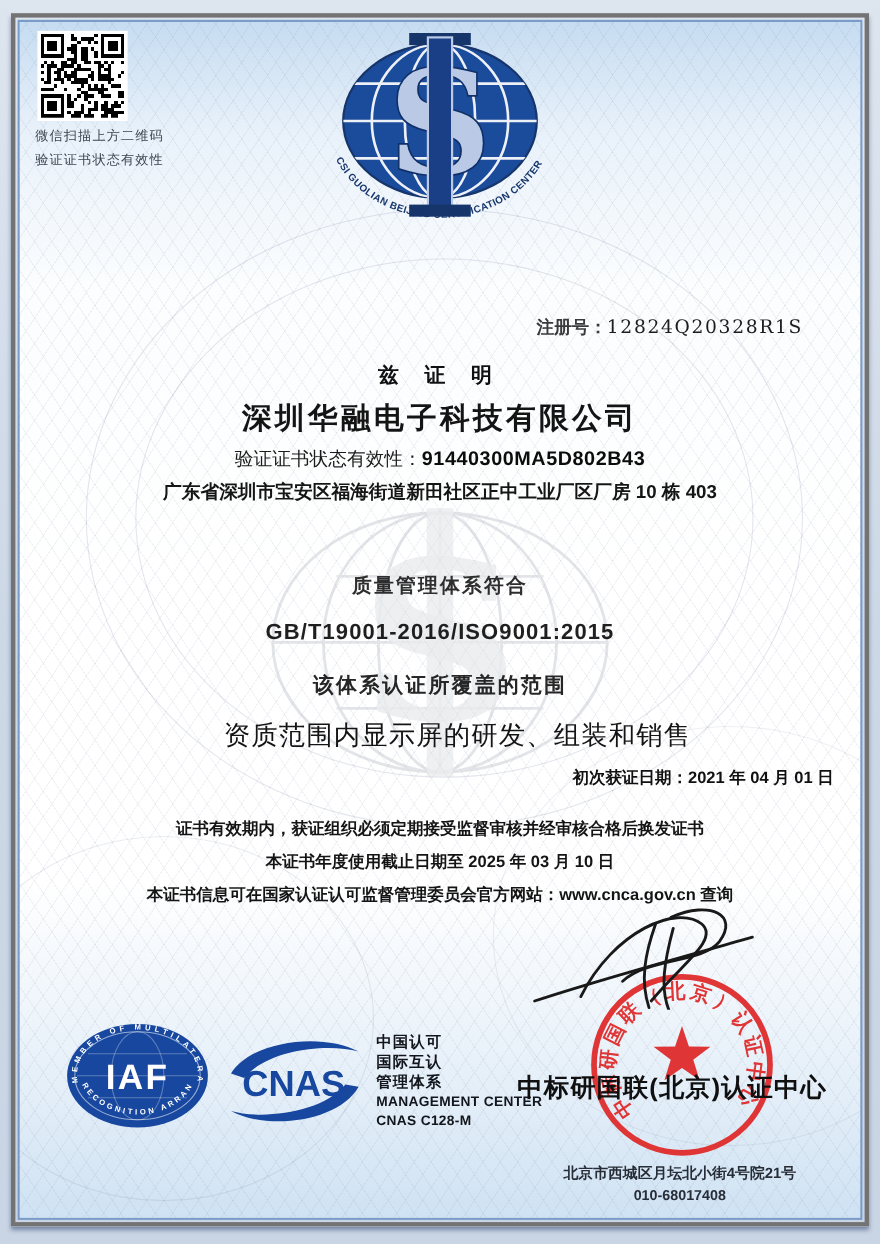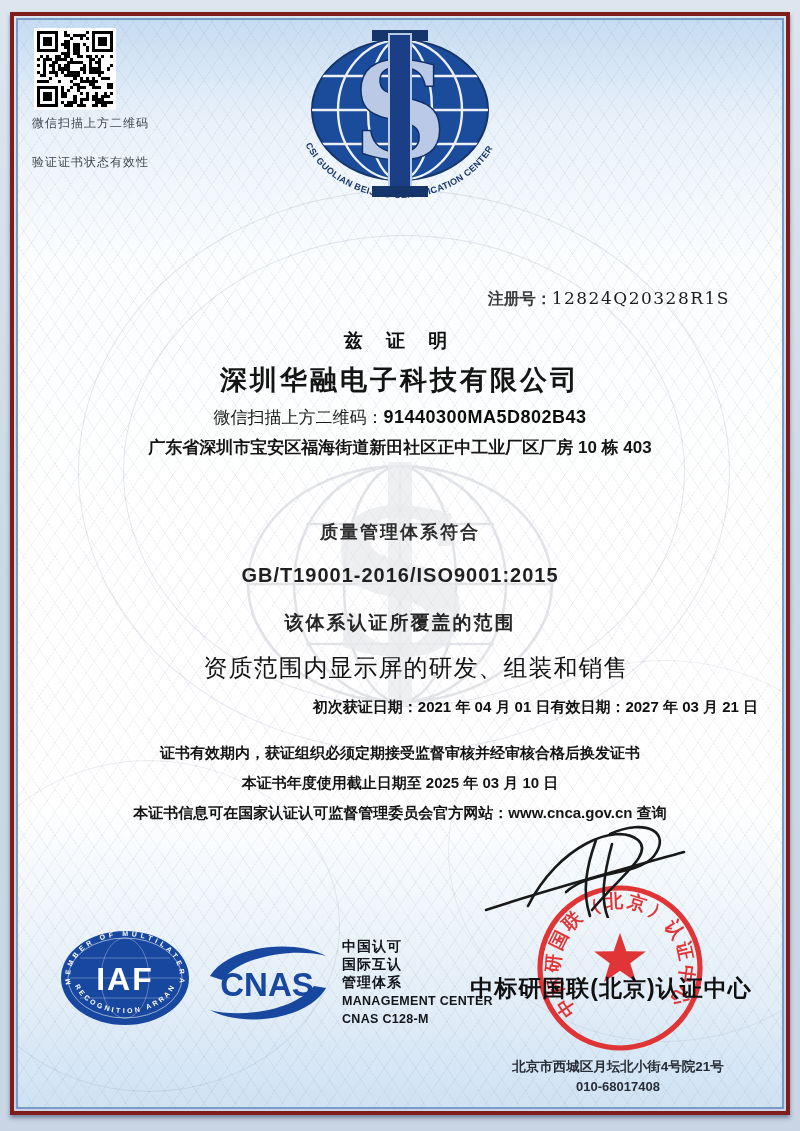--- a/index.html
+++ b/index.html
@@ -3,21 +3,21 @@
 <meta charset="utf-8">
 <style>
   html,body{margin:0;padding:0;}
   body{
     width:800px;height:1131px;position:relative;
     background:linear-gradient(180deg,#dde5ef 0%,#cdd8e6 50%,#c9d5e4 100%);
     font-family:"Liberation Sans","DejaVu Sans",sans-serif;
     -webkit-font-smoothing:antialiased;
   }
   .frame{position:absolute;left:10px;top:12px;right:10px;bottom:16px;
-    border:4px solid #7f1d1d;box-shadow:0 3px 4px rgba(20,40,90,.45);}
+    border:4px solid #737373;box-shadow:0 3px 4px rgba(20,40,90,.45);}
   .frame-inner{position:absolute;inset:2px;border:2px solid #7a9cc9;}
   .content{position:absolute;inset:0;overflow:hidden;
     background:linear-gradient(180deg,#c6dcf1 0%,#e8f1fa 9%,#fbfdfe 22%,#ffffff 45%,#ffffff 72%,#e3eef8 90%,#cfe2f3 100%);}
   
   .content::before{content:"";position:absolute;inset:0;pointer-events:none;
     background:
       repeating-linear-gradient(56deg,rgba(110,125,155,.085) 0 1px,transparent 1px 13px),
       repeating-linear-gradient(-56deg,rgba(110,125,155,.085) 0 1px,transparent 1px 13px);}
   .ring{position:absolute;border-radius:50%;border:1px solid rgba(120,132,158,.20);pointer-events:none;}
   .r1{width:650px;height:560px;left:60px;top:170px;}
@@ -56,21 +56,21 @@
   .n1{top:724px;}.n2{top:754px;}.n3{top:784px;}
 
   .signature{left:452px;top:798px;z-index:5;}
   .stamp{left:514px;top:860px;z-index:3;opacity:.94;}
   .issuer{left:393px;width:400px;top:953px;text-align:center;font-size:23px;font-weight:600;
     color:#101010;letter-spacing:1px;z-index:4;}
 
   .iaf{left:40px;top:908px;}
   .cnas{left:182px;top:920px;}
   .cnas-text{left:324px;top:918px;color:#12151b;line-height:18px;}
-  .cnas-text .zh{font-size:14px;font-weight:700;letter-spacing:1px;font-family:Liberation Serif, serif;}
+  .cnas-text .zh{font-size:14px;font-weight:700;letter-spacing:1px;}
   .cnas-text .en{font-size:12.5px;font-weight:700;letter-spacing:.3px;}
   .org{left:400px;width:400px;top:1038px;text-align:center;color:#272d37;}
   .org .l1{font-size:13.5px;font-weight:600;}
   .org .l2{font-size:13px;font-weight:600;margin-top:3px;}
 </style>
 </head>
 <body>
 
 <div class="frame">
   <div class="frame-inner">
@@ -89,21 +89,21 @@
             <path d="M0 0h7v7H0z M1 1v5h5V1z" fill-rule="evenodd"></path>
             <rect x="2" y="2" width="3" height="3"></rect>
             <path d="M18 0h7v7h-7z M19 1v5h5V1z" fill-rule="evenodd"></path>
             <rect x="20" y="2" width="3" height="3"></rect>
             <path d="M0 18h7v7H0z M1 19v5h5v-5z" fill-rule="evenodd"></path>
             <rect x="2" y="20" width="3" height="3"></rect>
           </g>
         </svg>
       </div>
       <div class="abs qr-caption" style="top:95px">微信扫描上方二维码</div>
-      <div class="abs qr-caption" style="top:134px">验证证书状态有效性</div>
+      <div class="abs qr-caption" style="top:117px">验证证书状态有效性</div>
 
       <svg class="abs" style="left:50%;transform:translateX(-50%);top:8px" width="230" height="186" viewBox="0 0 230 186">
         <defs>
             <clipPath id="gclip">
               <ellipse cx="115" cy="82" rx="88" ry="70"></ellipse>
             </clipPath>
           </defs>
         <ellipse cx="115" cy="82" rx="88" ry="70" fill="#1b4c9c" stroke="#16356b" stroke-width="2"></ellipse>
         <g clip-path="url(#gclip)" stroke="#ffffff" stroke-width="2.4" fill="none" opacity=".92">
           <ellipse cx="115" cy="82" rx="32" ry="70"></ellipse>
@@ -123,21 +123,21 @@
         </text>
       </svg>
 
       <div class="abs regline">
         <span class="reg-label">注册号：</span><span class="reg-value">12824Q20328R1S</span>
       </div>
 
       <div class="abs ctr heading">兹 证 明</div>
       <div class="abs ctr company">深圳华融电子科技有限公司</div>
       <div class="abs ctr credit">
-        <span>微信扫描上方二维码：</span><b>91440300MA5D802B43</b>
+        <span>验证证书状态有效性：</span><b>91440300MA5D802B43</b>
       </div>
       <div class="abs ctr address">广东省深圳市宝安区福海街道新田社区正中工业厂区厂房 10 栋 403</div>
 
       <svg class="abs wm" width="320" height="252" viewBox="0 0 320 252">
         <g stroke="#c6cad2" stroke-width="2.6" fill="none">
           <ellipse cx="160" cy="126" rx="152" ry="118"></ellipse>
           <ellipse cx="160" cy="126" rx="56" ry="118"></ellipse>
           <ellipse cx="160" cy="126" rx="106" ry="118"></ellipse>
           <line x1="160" y1="8" x2="160" y2="244"></line>
           <line x1="66" y1="66" x2="254" y2="66"></line>
@@ -148,21 +148,20 @@
         <rect x="148" y="4" width="24" height="244" fill="#d8dade" opacity=".85"></rect>
       </svg>
 
       <div class="abs ctr conform">质量管理体系符合</div>
       <div class="abs ctr standard">GB/T19001-2016/ISO9001:2015</div>
       <div class="abs ctr coverage">该体系认证所覆盖的范围</div>
       <div class="abs ctr scopetext">资质范围内显示屏的研发、组装和销售</div>
 
       <div class="abs dates">
         <span>初次获证日期：2021 年 04 月 01 日</span>
-        <span>有效日期：2027 年 03 月 21 日</span>
       </div>
 
       <div class="abs ctr note n1">证书有效期内，获证组织必须定期接受监督审核并经审核合格后换发证书</div>
       <div class="abs ctr note n2">本证书年度使用截止日期至 2025 年 03 月 10 日</div>
       <div class="abs ctr note n3">本证书信息可在国家认证认可监督管理委员会官方网站：www.cnca.gov.cn 查询</div>
 
       <svg class="abs signature" width="230" height="100" viewBox="0 0 230 100">
         <g stroke="#191919" stroke-width="2.6" fill="none" stroke-linecap="round">
           <path d="M 58 88 C 88 28, 146 4, 168 22 C 184 36, 150 58, 122 92"></path>
           <path d="M 140 16 C 176 0, 202 14, 184 38 C 168 58, 120 52, 96 74"></path>

